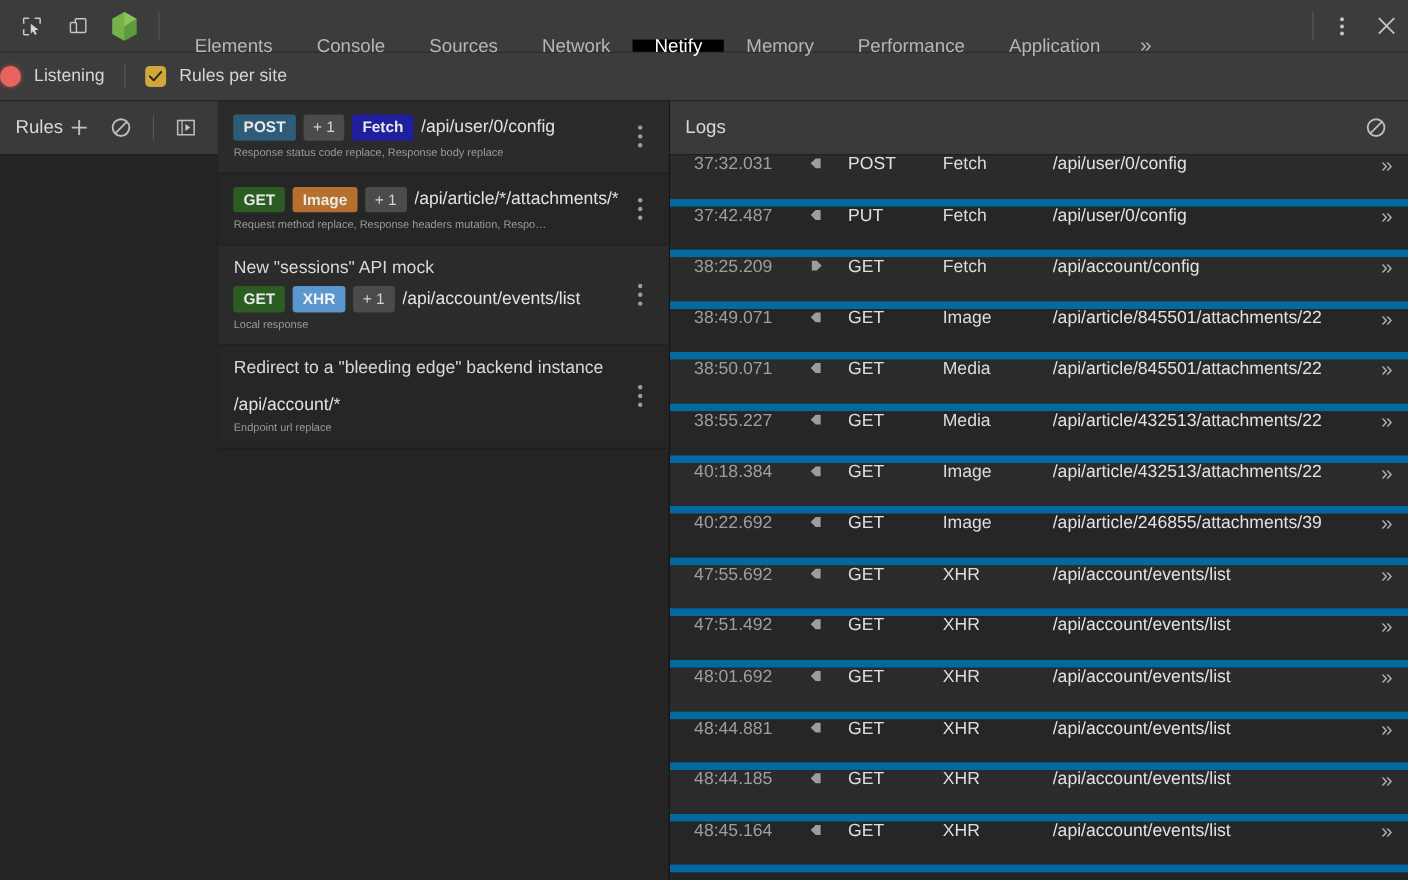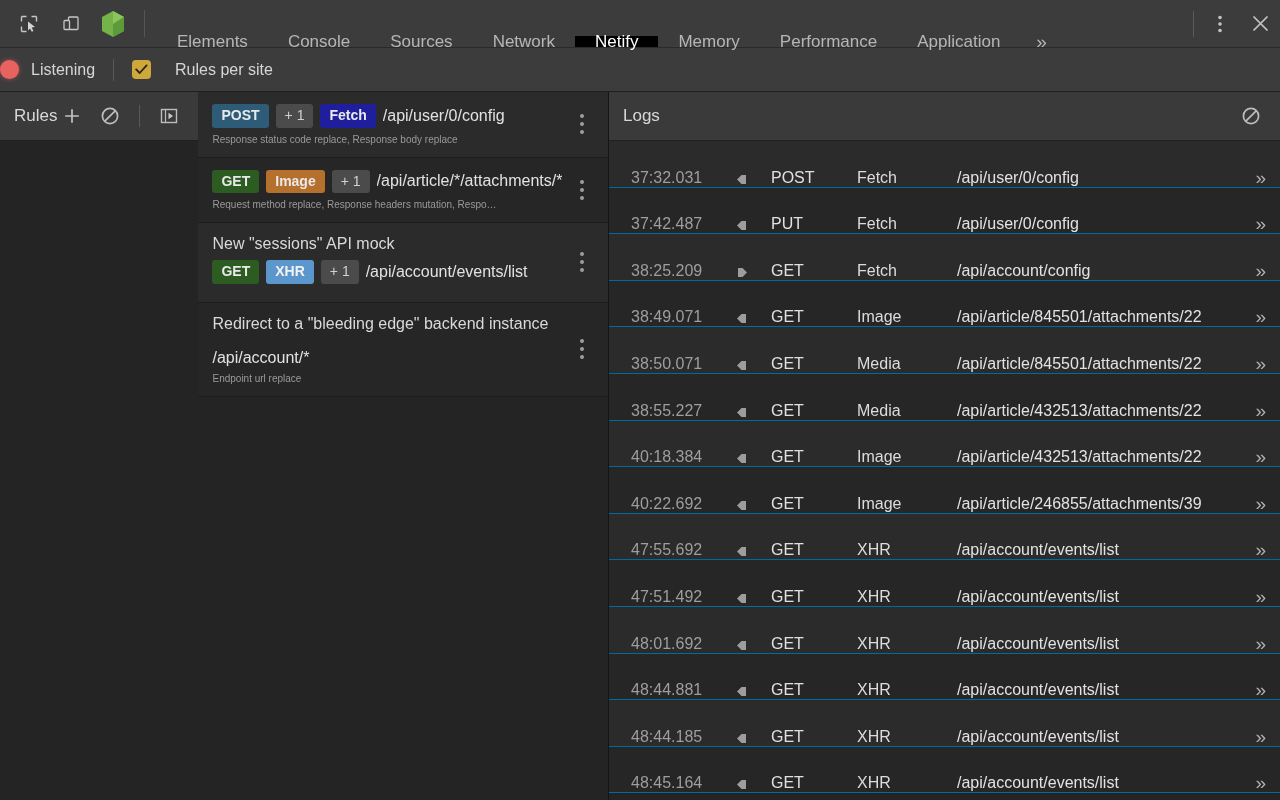--- a/index.html
+++ b/index.html
@@ -69,21 +69,21 @@
     border-bottom: 1px solid #1f1f1f;
   }
   .listening-group { display: flex; align-items: center; gap: 12px; }
   .rec-dot {
     width: 19px; height: 19px; border-radius: 50%;
     background: #e8635f;
     box-shadow: 0 0 5px rgba(232,99,95,.6);
   }
   .status-label { font-size: 16px; color: #d6d6d6; }
   .sb-divider { width: 1px; height: 22px; background: #585858; margin: 0 18px; }
-  .rules-site-group { display: flex; align-items: center; gap: 24px; }
+  .rules-site-group { display: flex; align-items: center; gap: 12px; }
   .checkbox {
     width: 19px; height: 19px; border-radius: 4px;
     background: #cfa83c;
     display: flex; align-items: center; justify-content: center;
   }
   .checkbox svg { display: block; }
 
   
   #main-split { display: flex; height: calc(800px - 48px - 44px); }
   #rules-panel {
@@ -159,23 +159,23 @@
     justify-content: center; gap: 4px;
   }
   .rule-kebab i {
     width: 4px; height: 4px; border-radius: 50%; background: #9d9d9d; display: block;
   }
 
   
   .logs-list { flex: 1 1 auto; overflow: hidden; }
   .log-row {
     height: 46.6px;
-    display: flex; align-items: flex-end;
+    display: flex; align-items: flex-start;
     padding: 0 14px 0 22px;
-    border-bottom: 1px solid #0369a1;
+    border-bottom: 7px solid #0369a1;
     font-size: 16px;
   }
   .log-row.odd  { background: #2b2b2b; }
   .log-row.even { background: #262626; }
   .log-time { width: 98px; color: #9e9e9e; flex: 0 0 98px; }
   .log-dir {
     width: 42px; flex: 0 0 42px;
     display: flex; align-items: center; justify-content: flex-start;
     padding-left: 6px;
   }
@@ -339,20 +339,21 @@
       </div>
 
       <div class="rule-row odd">
         <div class="rule-name">New "sessions" API mock</div>
         <div class="rule-line">
           <span class="badge b-get">GET</span>
           <span class="badge b-xhr">XHR</span>
           <span class="badge b-count">+ 1</span>
           <span class="rule-url">/api/account/events/list</span>
         </div>
+        <div class="rule-desc">Local response</div>
         <div class="rule-kebab">
             <i></i>
             <i></i>
             <i></i>
           </div>
       </div>
 
       <div class="rule-row even">
         <div class="rule-name">Redirect to a "bleeding edge" backend instance</div>
         <div class="rule-url plain">/api/account/*</div>

